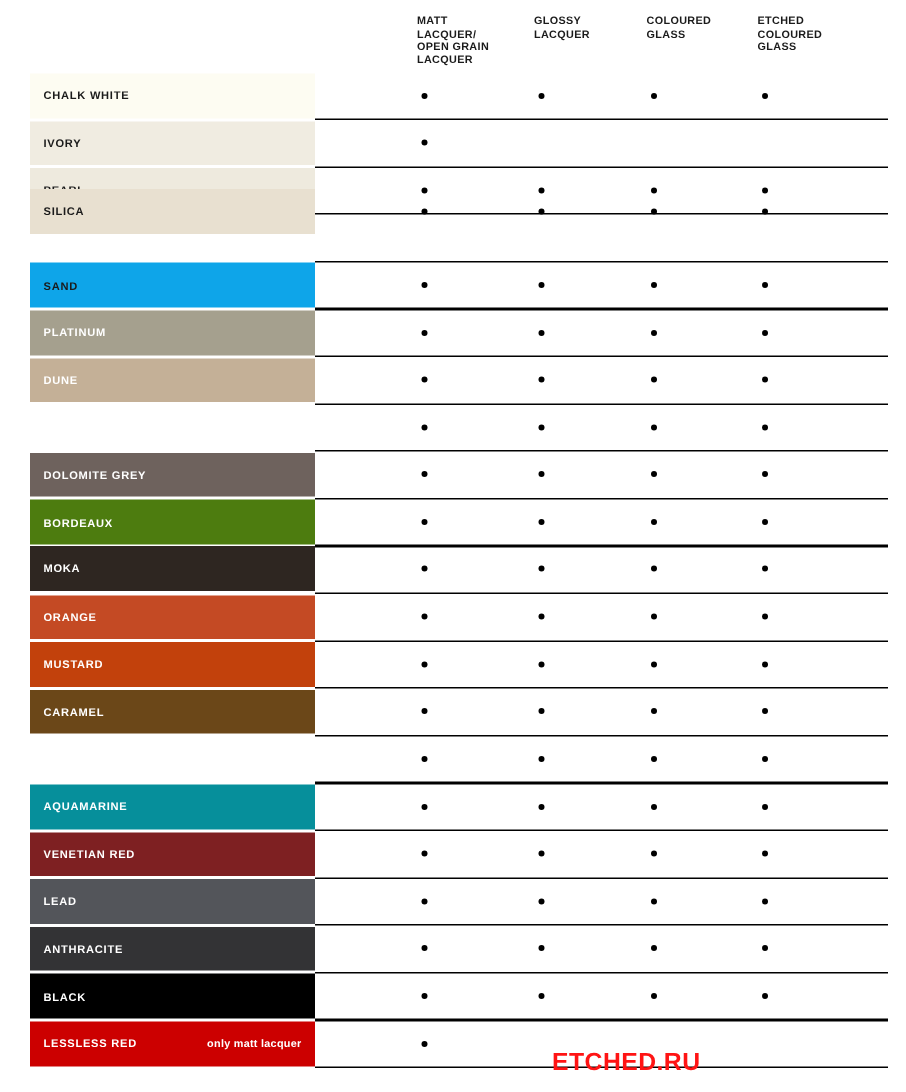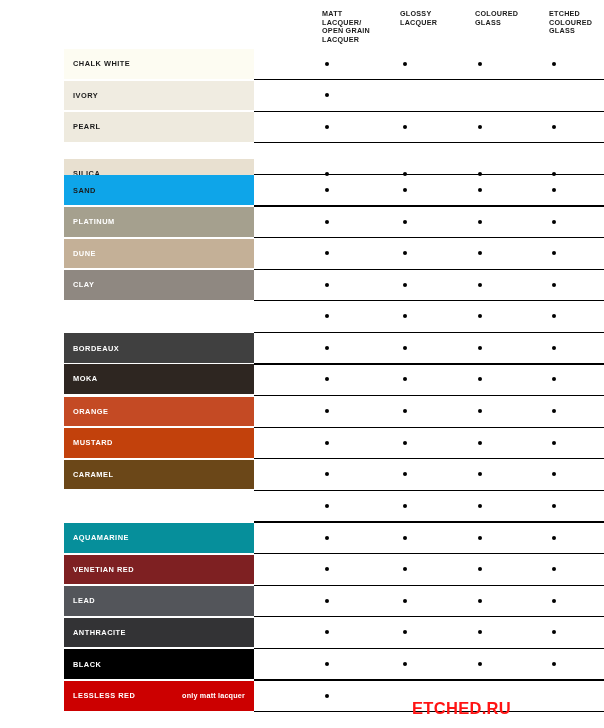--- a/index.html
+++ b/index.html
@@ -12,21 +12,20 @@
     height: 728px;
     font-family: "Liberation Sans", sans-serif;
     position: relative;
     overflow: hidden;
   }
 
   #matrix {
     position: relative;
     width: 479px;
     height: 728px;
-    margin-left: 44px;
   }
 
   
   .header-row {
     position: absolute;
     left: 0;
     top: 0;
     width: 604px;
     height: 49px;
   }
@@ -165,21 +164,21 @@
           <span class="swatch-label" style="color: rgb(27, 27, 27);">PEARL</span>
         </div>
         <div class="cells">
           <div class="dot d0"></div>
           <div class="dot d1"></div>
           <div class="dot d2"></div>
           <div class="dot d3"></div>
         </div>
       </div>
       <div class="rule" style="top: 142.1px;"></div>
-      <div class="row" style="top: 159px;">
+      <div class="row" style="top: 126px;">
         <div class="swatch" style="background: rgb(232, 224, 208);">
           <span class="swatch-label" style="color: rgb(27, 27, 27);">SILICA</span>
         </div>
         <div class="cells">
           <div class="dot d0"></div>
           <div class="dot d1"></div>
           <div class="dot d2"></div>
           <div class="dot d3"></div>
         </div>
       </div>
@@ -214,42 +213,42 @@
         </div>
         <div class="cells">
           <div class="dot d0"></div>
           <div class="dot d1"></div>
           <div class="dot d2"></div>
           <div class="dot d3"></div>
         </div>
       </div>
       <div class="rule" style="top: 268.5px;"></div>
       <div class="row" style="top: 270.2px;">
-        <div class="swatch" style="background: rgb(143, 136, 129);">
-          <span class="swatch-label" style="color: rgb(255, 255, 255);">CLAY</span>
-        </div>
         <div class="cells">
           <div class="dot d0"></div>
           <div class="dot d1"></div>
           <div class="dot d2"></div>
           <div class="dot d3"></div>
         </div>
       </div>
       <div class="rule" style="top: 300.1px;"></div>
       <div class="row" style="top: 301.8px;">
+        <div class="swatch" style="background: rgb(110, 98, 93);">
+          <span class="swatch-label" style="color: rgb(255, 255, 255);">DOLOMITE GREY</span>
+        </div>
         <div class="cells">
           <div class="dot d0"></div>
           <div class="dot d1"></div>
           <div class="dot d2"></div>
           <div class="dot d3"></div>
         </div>
       </div>
       <div class="rule" style="top: 331.7px;"></div>
       <div class="row" style="top: 333.4px;">
-        <div class="swatch" style="background: #404040;">
+        <div class="swatch" style="background: #4d7c0f;">
           <span class="swatch-label" style="color: rgb(255, 255, 255);">BORDEAUX</span>
         </div>
         <div class="cells">
           <div class="dot d0"></div>
           <div class="dot d1"></div>
           <div class="dot d2"></div>
           <div class="dot d3"></div>
         </div>
       </div>
       <div class="rule" style="top: 363.3px;"></div>

